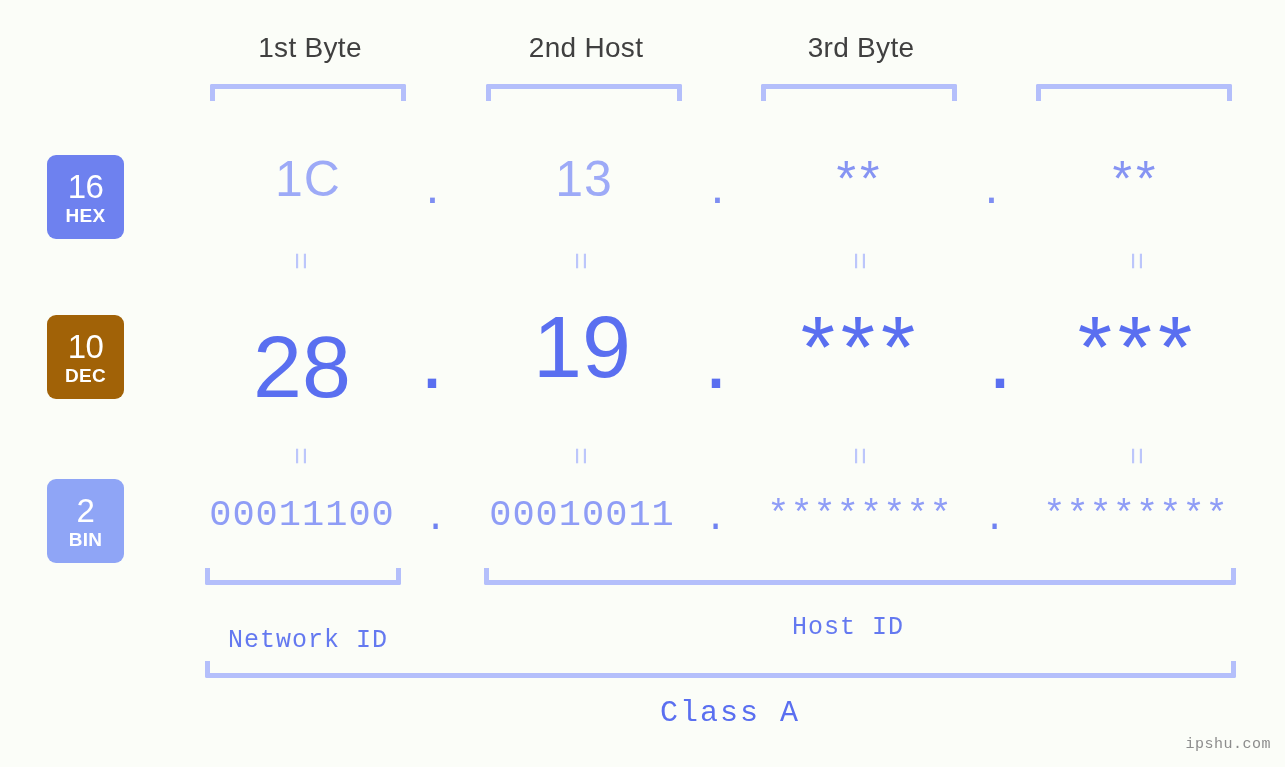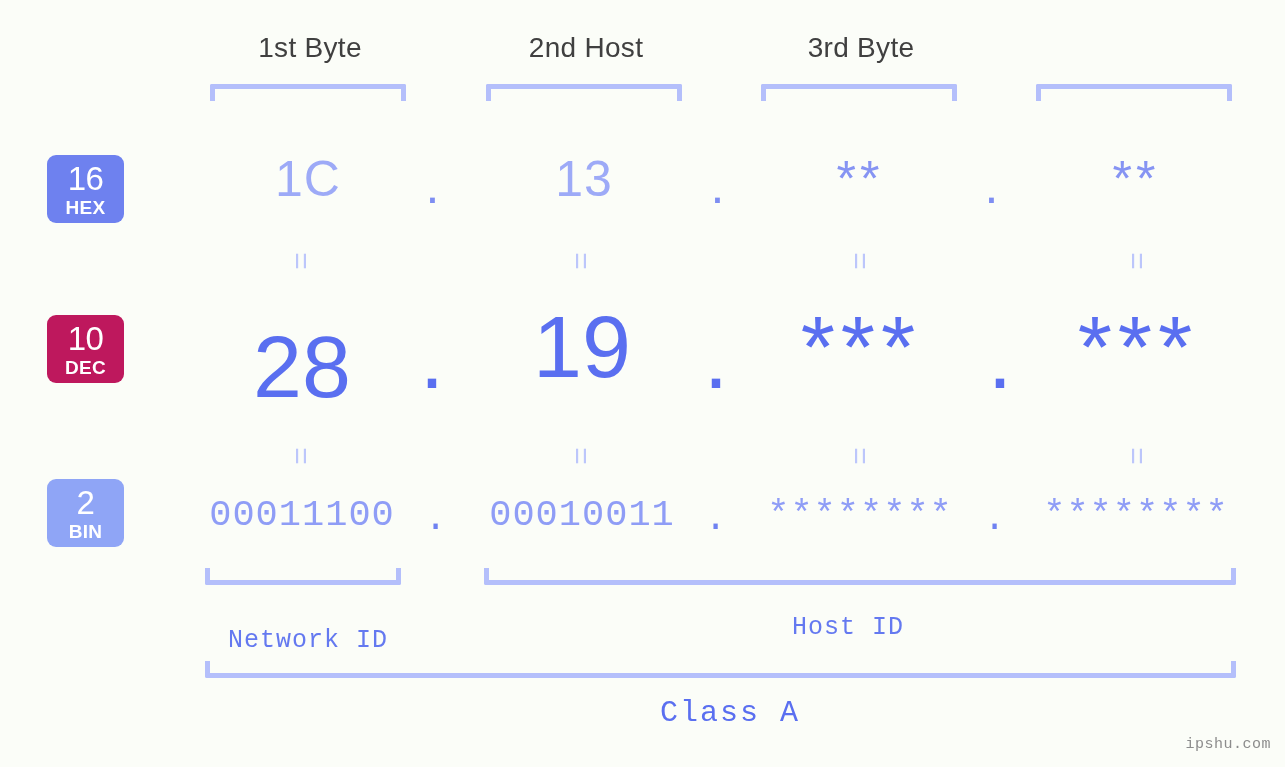--- a/index.html
+++ b/index.html
@@ -55,42 +55,42 @@
     box-sizing: border-box;
     border-bottom-left-radius: 2px;
     border-bottom-right-radius: 2px;
   }
 
   
   .badge {
     position: absolute;
     left: 47px;
     width: 77px;
-    height: 68px;
+    height: 84px;
     border-radius: 9px;
     color: #ffffff;
     display: flex;
     flex-direction: column;
     align-items: center;
     justify-content: center;
     line-height: 1;
   }
   .badge .num {
     font-size: 33px;
     font-weight: 400;
     letter-spacing: -0.5px;
   }
   .badge .word {
     font-size: 19px;
     font-weight: 700;
     margin-top: 3px;
     letter-spacing: 0.3px;
   }
   .badge-hex { top: 155px; background: #6e81ef; }
-  .badge-dec { top: 315px; background: #be185d; }
+  .badge-dec { top: 315px; background: #a16207; }
   .badge-bin { top: 479px; background: #8fa5f6; }
 
   
   .cell {
     position: absolute;
     text-align: center;
     white-space: nowrap;
   }
 
   

